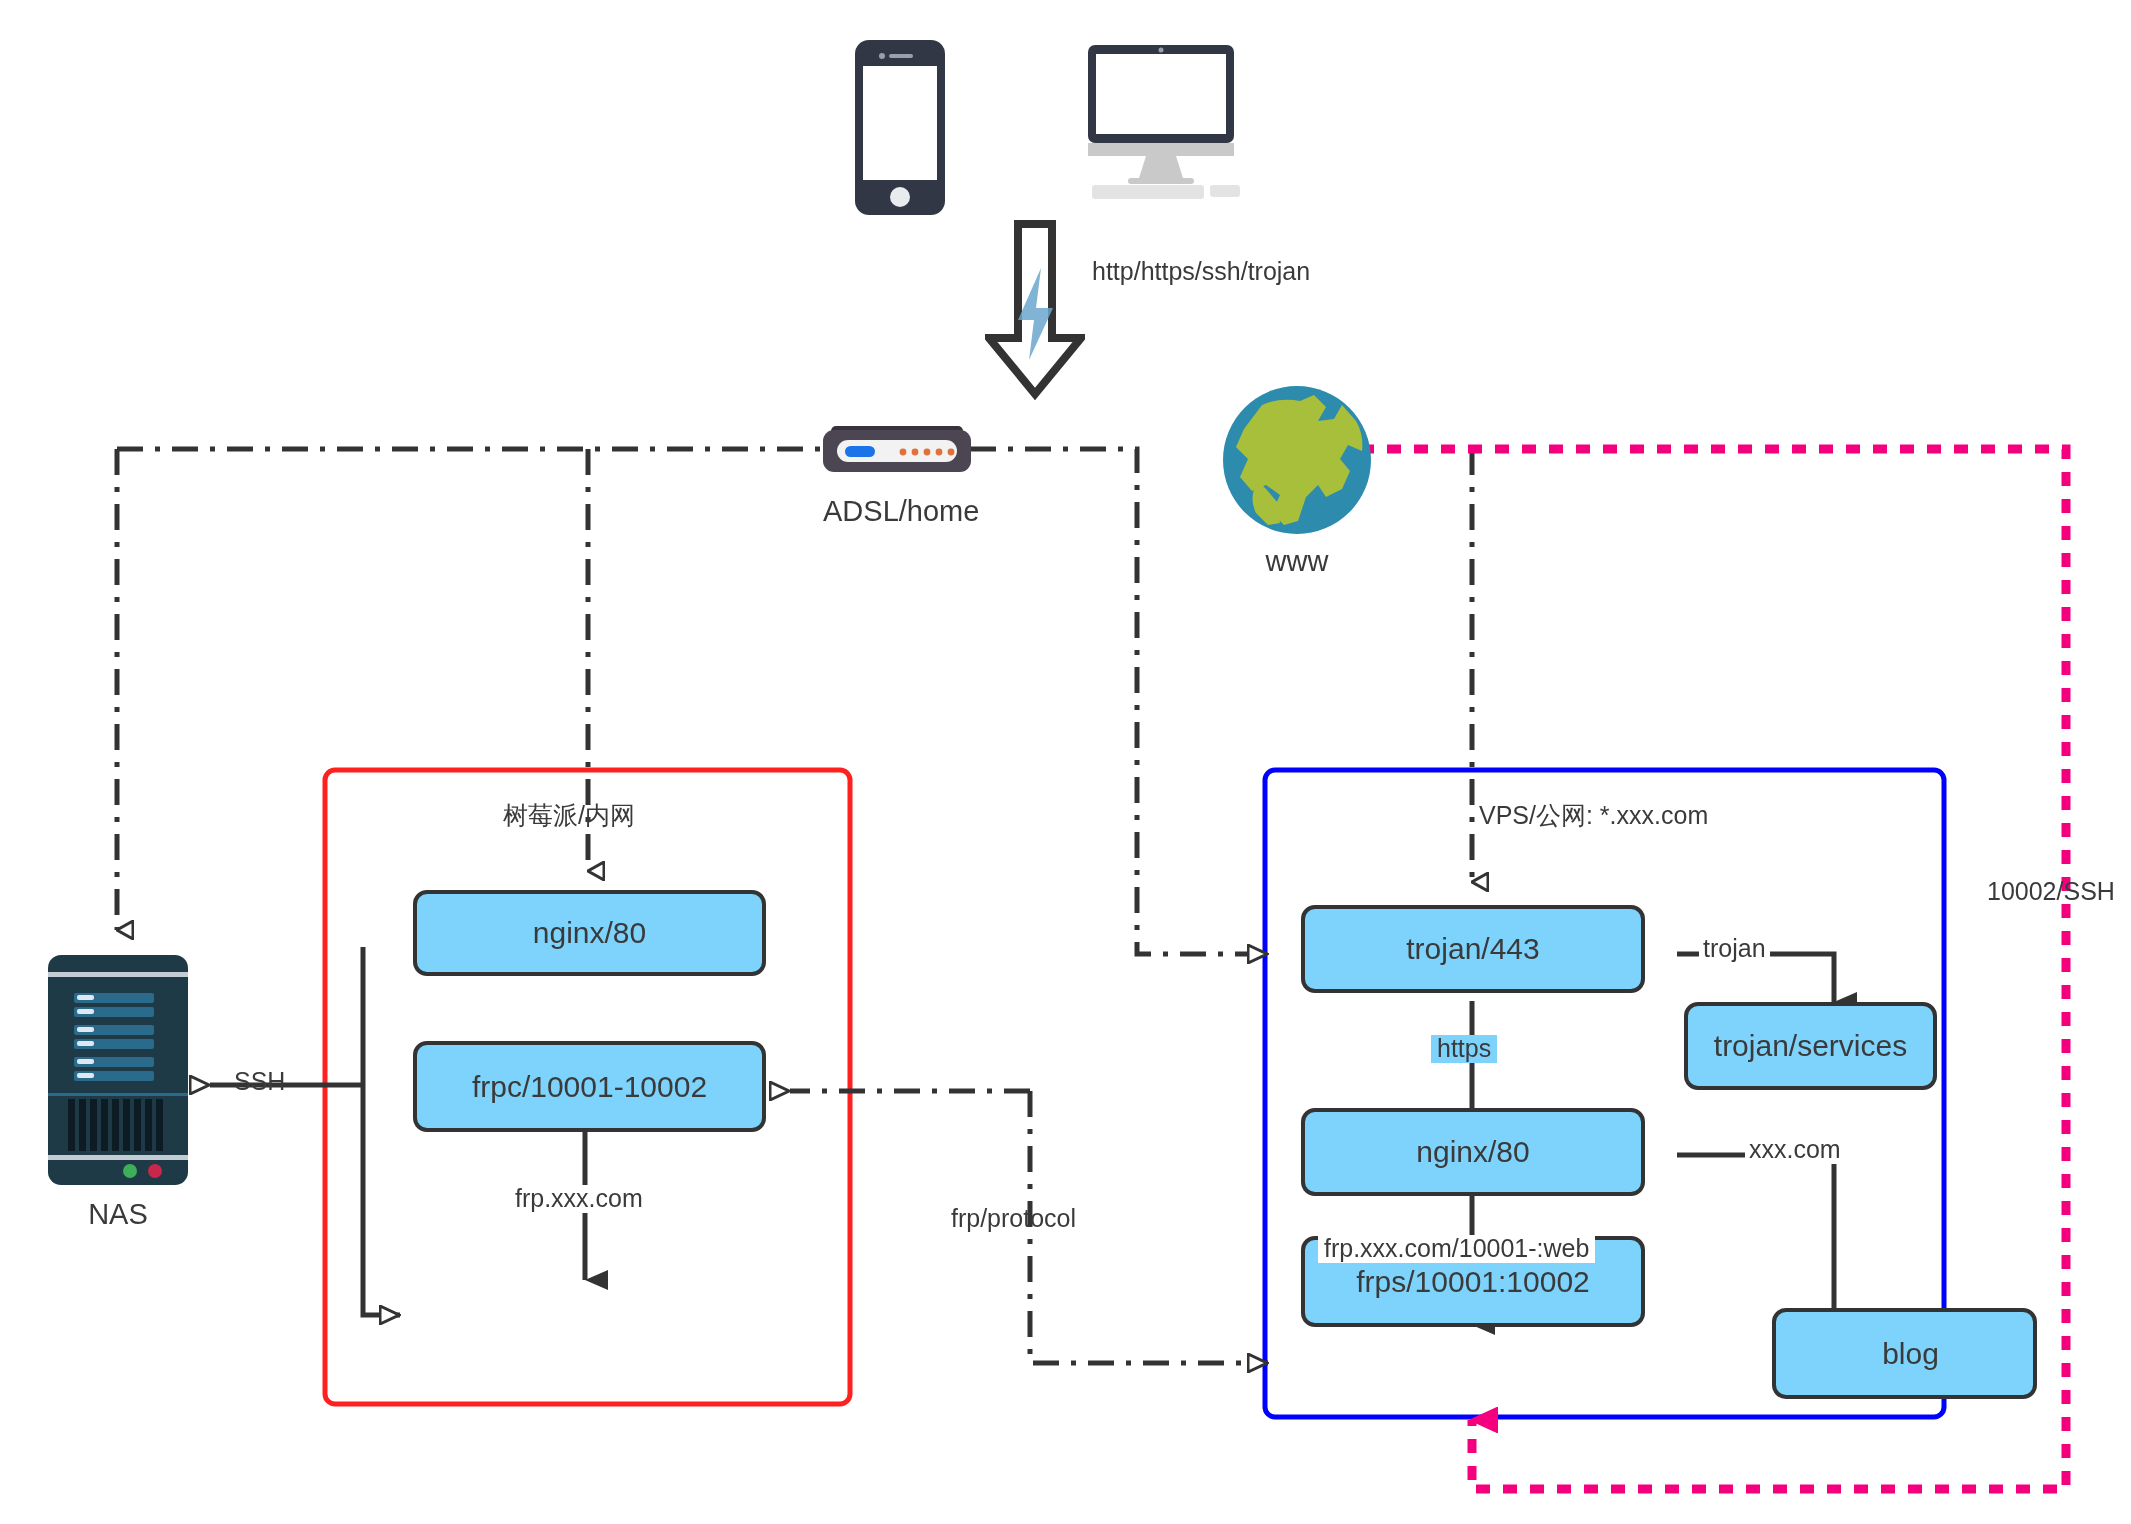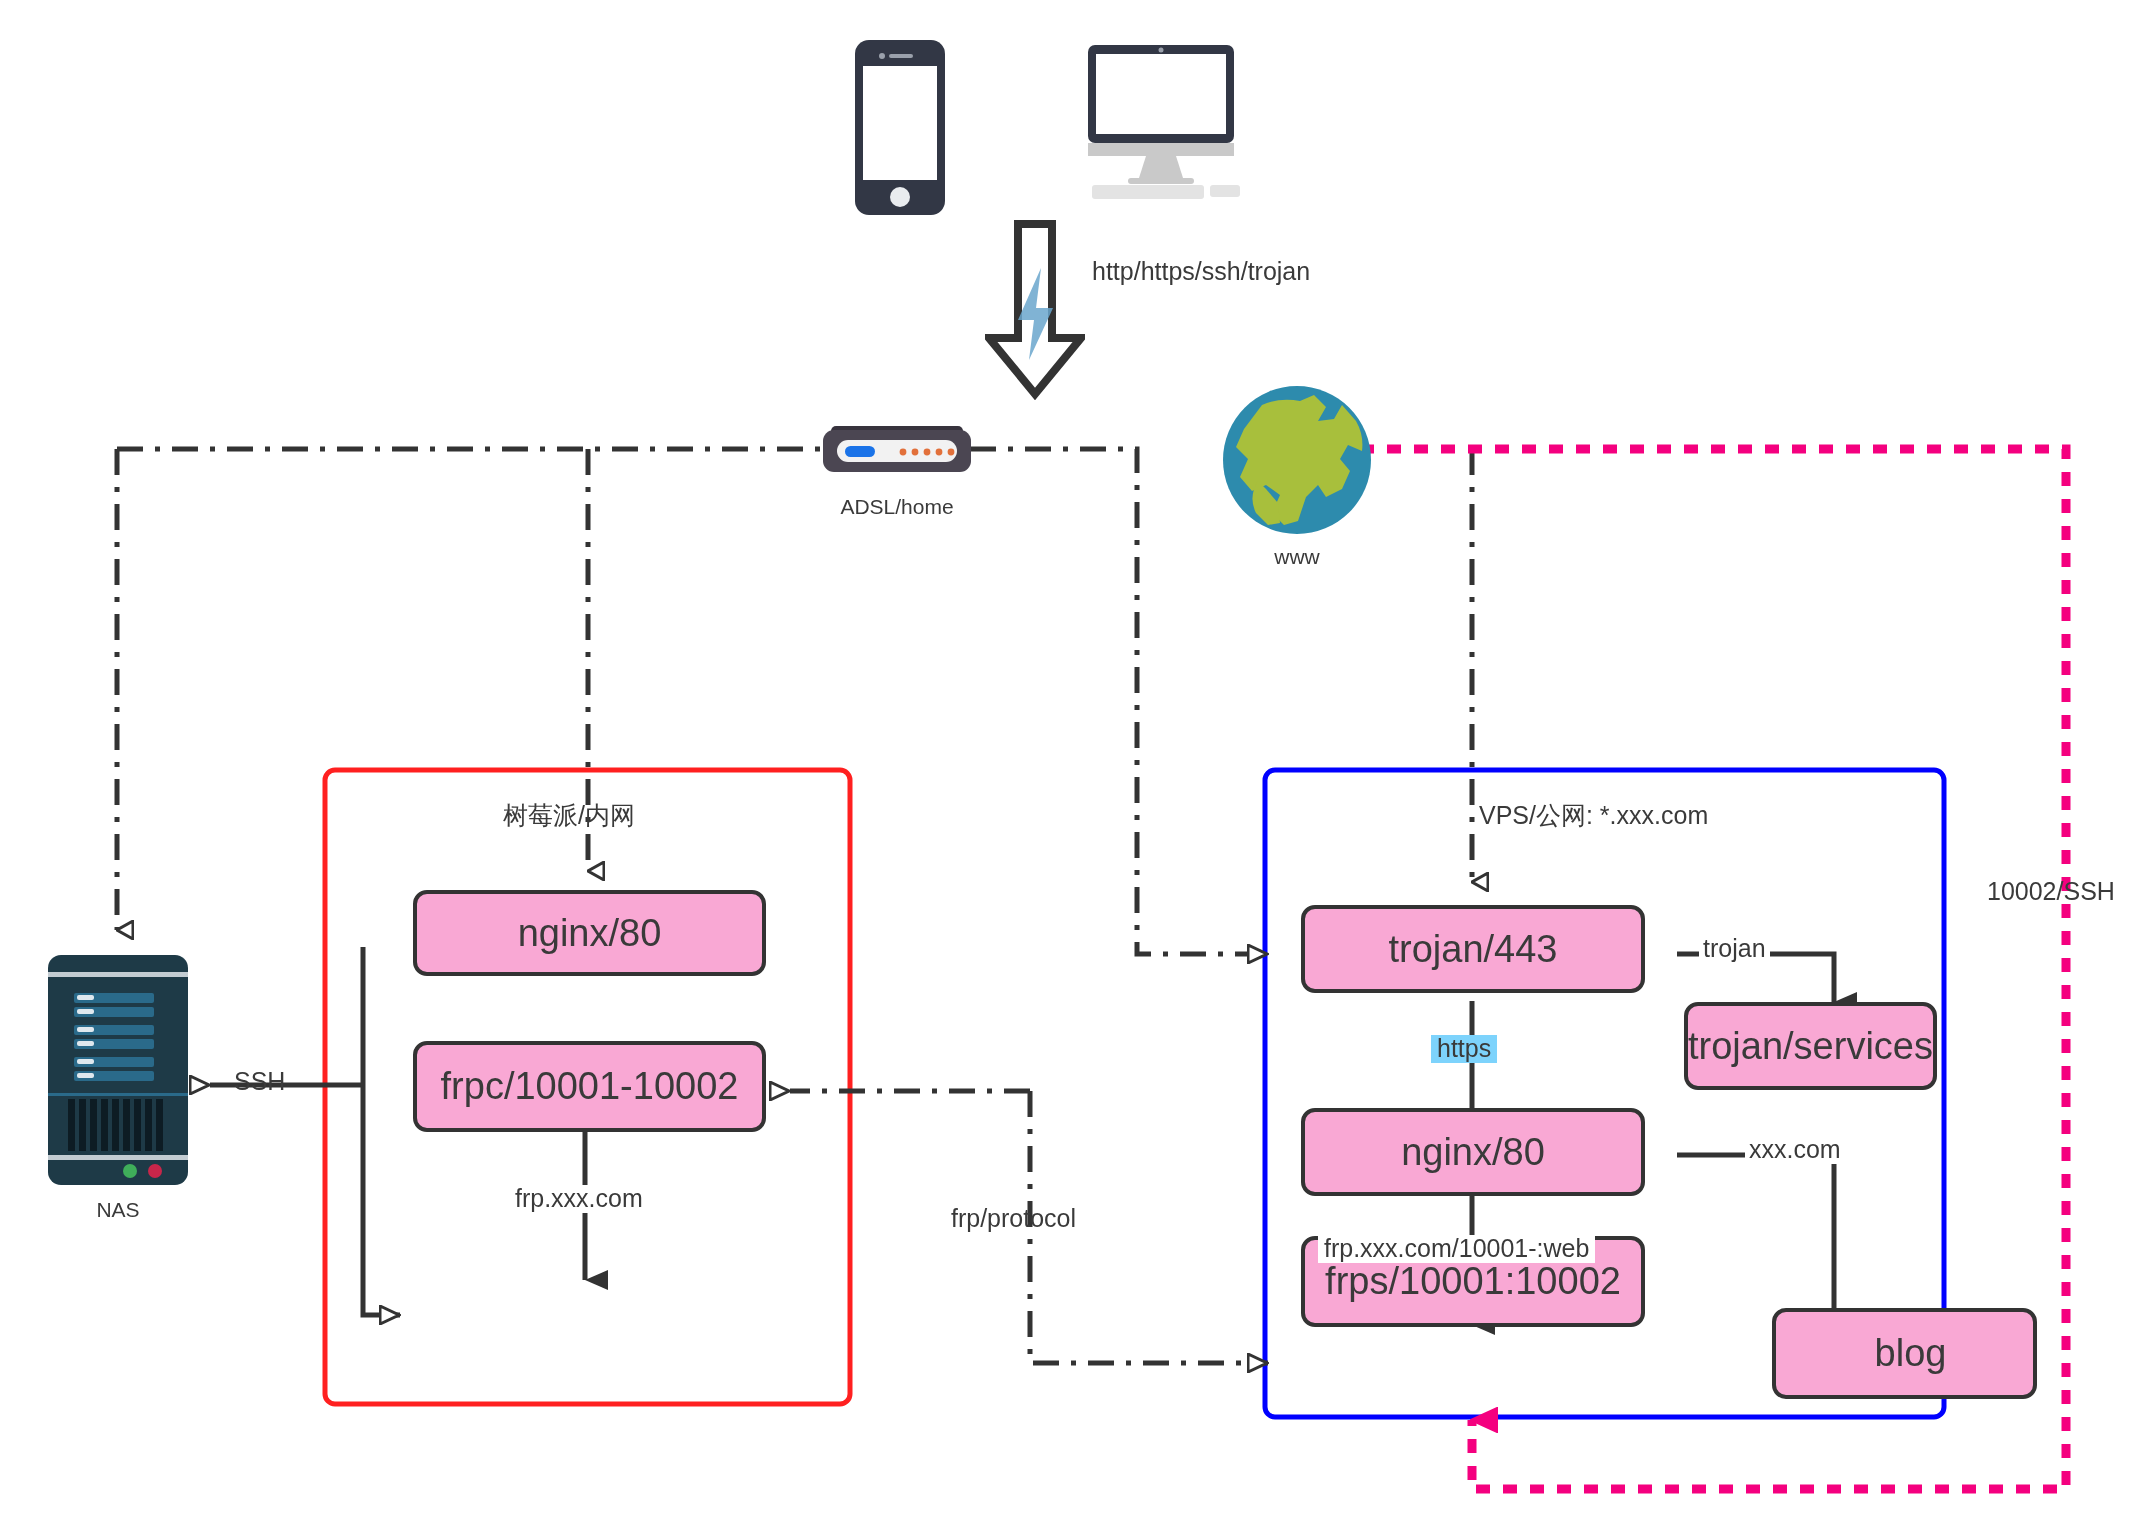--- a/index.html
+++ b/index.html
@@ -1,22 +1,22 @@
 <!DOCTYPE html>
 <html><head>
 <meta charset="utf-8">
 <style>
   html,body{margin:0;padding:0;background:#ffffff;}
   body{font-family:"Liberation Sans","DejaVu Sans",sans-serif;}
   #stage{position:relative;width:2131px;height:1524px;background:#fff;overflow:hidden;}
   svg.layer{position:absolute;left:0;top:0;width:2131px;height:1524px;}
   .lbl{position:absolute;color:#3a3a3a;font-size:25px;line-height:1.1;white-space:nowrap;}
-  .node{position:absolute;border:4px solid #333333;border-radius:14px;background:#f9a8d4;
-        display:flex;align-items:center;justify-content:center;color:#3a3a3a;font-size:38px;}
-  .icon-cap{position:absolute;color:#3a3a3a;font-size:21px;text-align:center;white-space:nowrap;}
+  .node{position:absolute;border:4px solid #333333;border-radius:14px;background:#7dd3fc;
+        display:flex;align-items:center;justify-content:center;color:#3a3a3a;font-size:30px;}
+  .icon-cap{position:absolute;color:#3a3a3a;font-size:29px;text-align:center;white-space:nowrap;}
 </style>
 </head>
 <body>
 
 <div id="stage">
 
   <svg class="layer" viewBox="0 0 2131 1524">
     <defs>
       <marker id="openArrowDown" markerWidth="20" markerHeight="18" refX="10" refY="17" orient="auto" markerUnits="userSpaceOnUse">
         <path d="M1,1 L19,1 L10,17 Z" fill="#ffffff" stroke="#333333" stroke-width="3"></path>

